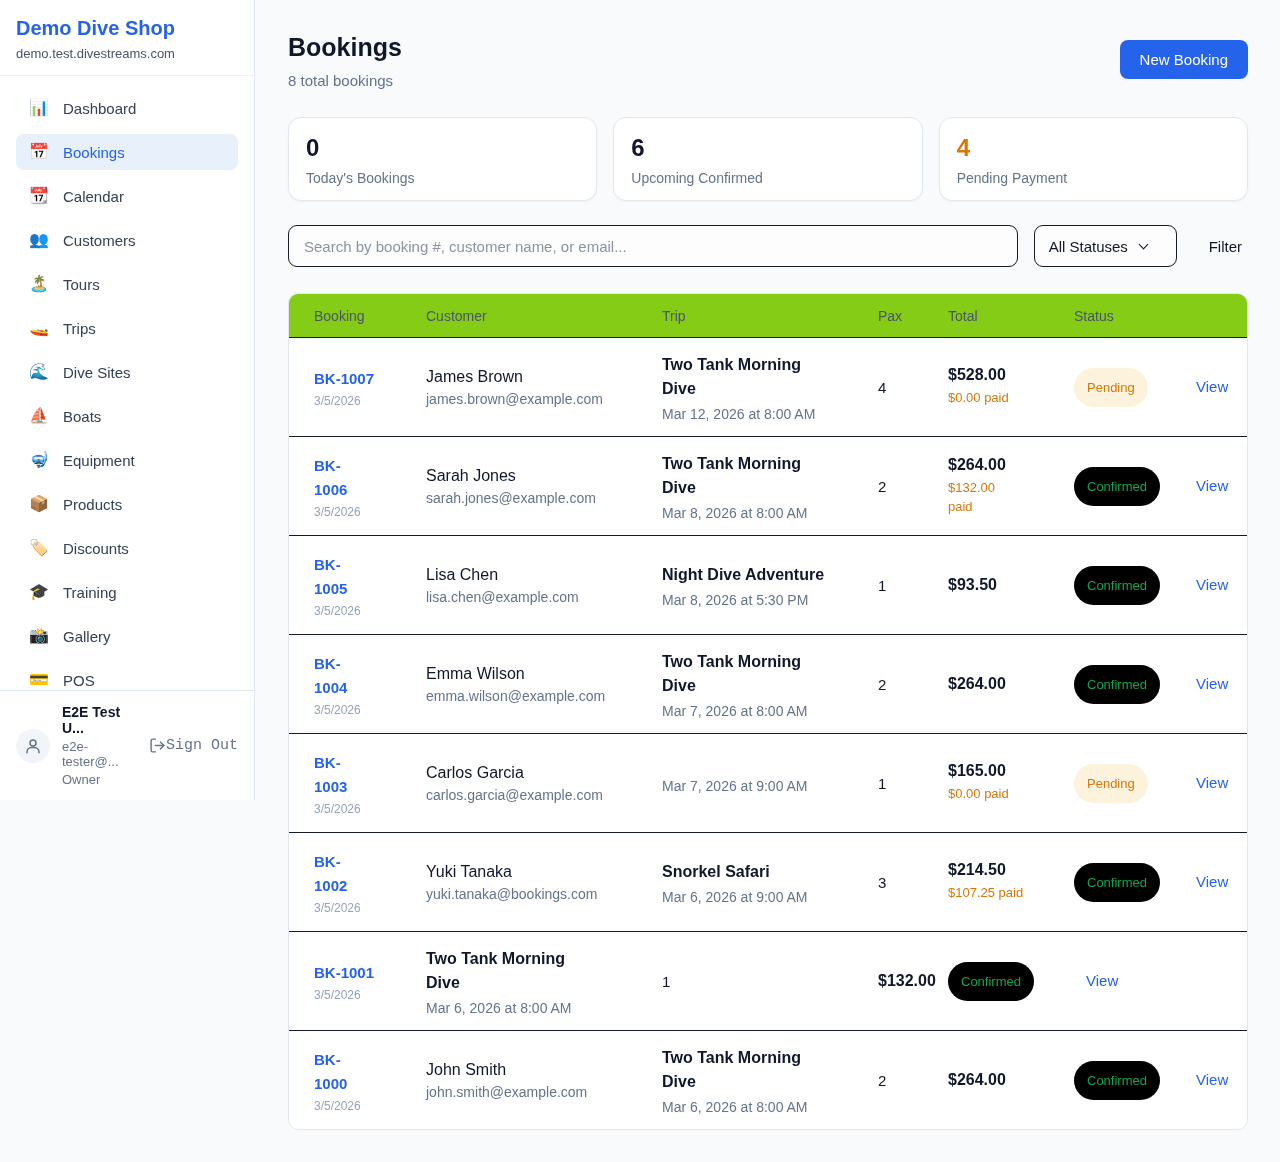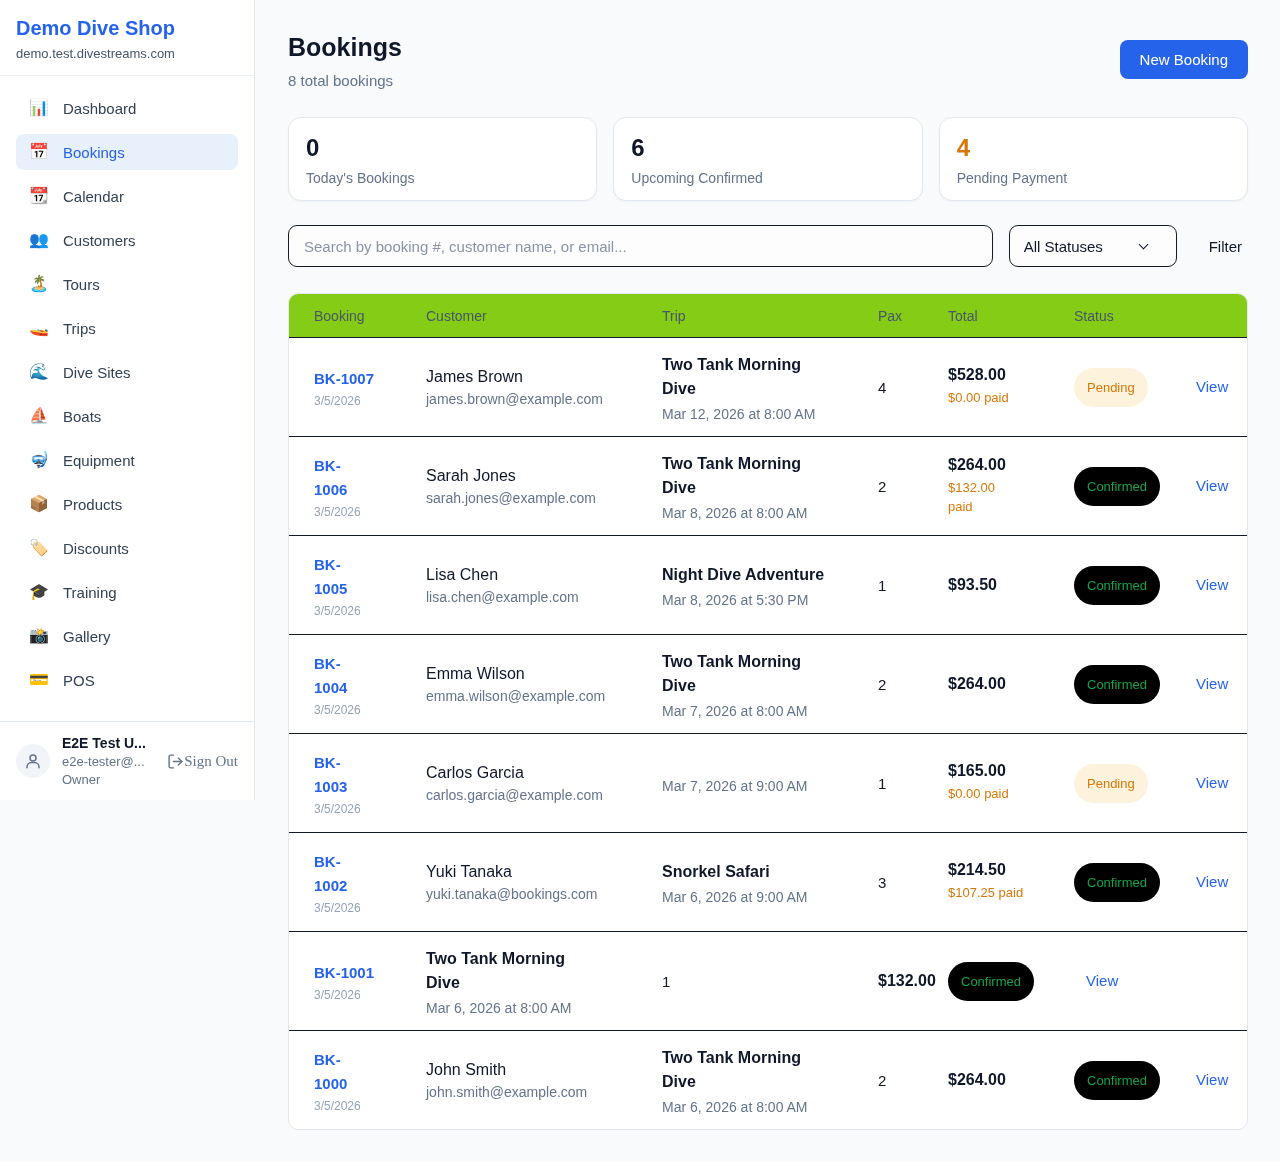--- a/index.html
+++ b/index.html
@@ -35,21 +35,21 @@
   .avatar {
     width:34px; height:34px; border-radius:50%; background:#f1f5f9;
     display:flex; align-items:center; justify-content:center; flex:none;
   }
   .user-info { flex:1; min-width:0; }
   .user-name { font-size:14px; font-weight:bold; color:#0f172a; }
   .user-email, .user-role { font-size:13px; color:#64748b; margin-top:3px; }
   .signout {
     display:flex; align-items:center; gap:0; color:#64748b;
     font-size:15px; cursor:pointer; flex:none; background:none; border:none;
-    font-family:Liberation Serif, serif; padding:0;
+    font-family:Liberation Mono, monospace; padding:0;
   }
 
   
   .main { position:absolute; left:255px; top:0; width:1025px; padding:33px 32px 0 33px; }
   .header { display:flex; justify-content:space-between; align-items:flex-start; }
   .page-title { font-size:25px; font-weight:bold; margin:0; color:#0f172a; }
   .page-sub { font-size:15px; color:#64748b; margin-top:10px; }
   .btn-primary {
     background:#2563eb; color:#ffffff; border:none; border-radius:8px;
     padding:11px 20px; font-size:15px; cursor:pointer; font-family:inherit;
@@ -65,21 +65,21 @@
   .stat-label { font-size:14px; color:#64748b; margin-top:9px; }
 
   .controls { display:flex; align-items:center; margin-top:24px; }
   .search-input {
     flex:1; height:42px; border:1.5px solid #141b26; border-radius:9px;
     padding:0 15px; font-size:15px; background:#fdfdfe; color:#0f172a;
     font-family:inherit; outline:none;
   }
   .search-input::placeholder { color:#8a94a6; }
   .select {
-    width:168px; height:42px; margin-left:16px; background:#fdfdfe;
+    width:143px; height:42px; margin-left:16px; background:#fdfdfe;
     border:1.5px solid #141b26; border-radius:9px; cursor:pointer;
     display:flex; align-items:center; justify-content:space-between;
     padding:0 29px 0 14px; font-size:15px;
   }
   .chev {
     width:7px; height:7px; border-right:1.7px solid #0f172a;
     border-bottom:1.7px solid #0f172a; transform:rotate(45deg); margin-top:-3px;
   }
   .filter-btn {
     margin-left:26px; background:none; border:none; font-size:15px;

